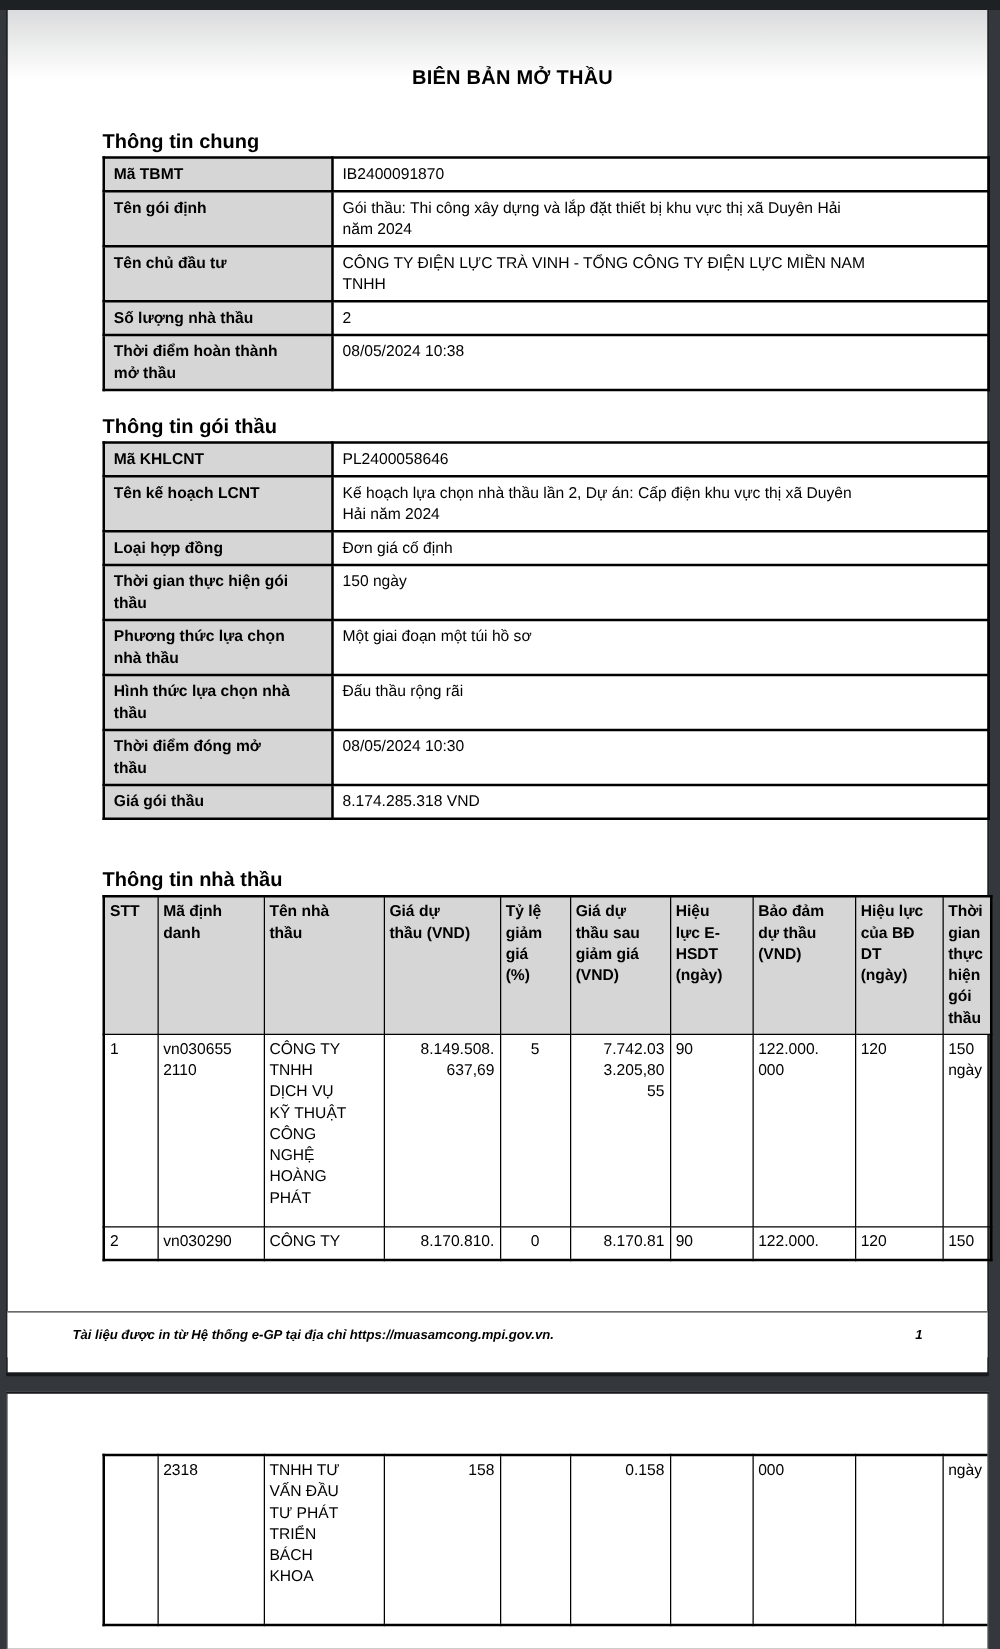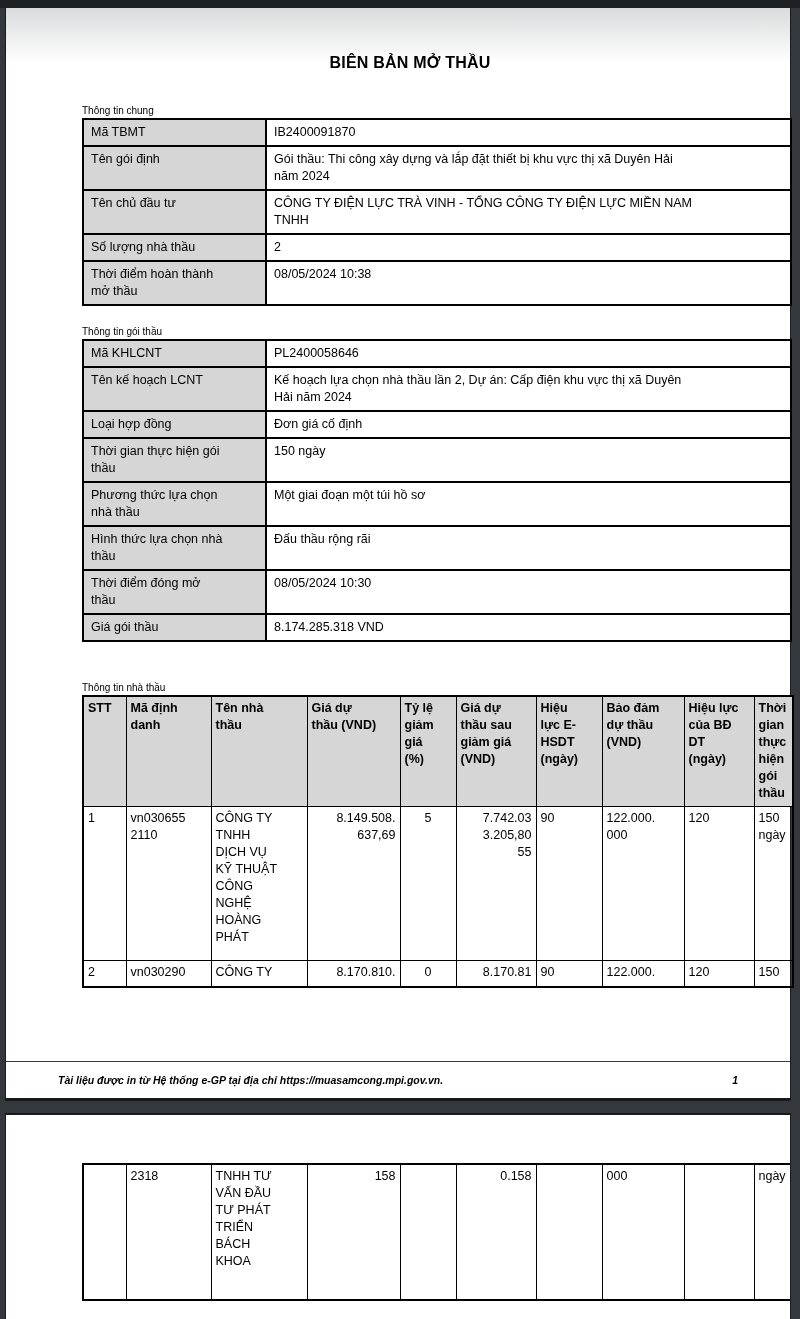--- a/index.html
+++ b/index.html
@@ -24,50 +24,50 @@
   .page-1 {
     position: relative; height: 1093px;
     border-bottom: 3px solid #17191c;
     background: linear-gradient(#dadbdc, #ffffff 55px);
   }
   .page-gap { height: 12px; }
   .page-2 { height: 211px; border-top: 2px solid #17191c; overflow: hidden; }
 
   .doc-title { margin: 0; padding-top: 46px; text-align: center; font-size: 16px; font-weight: bold; letter-spacing: .2px; }
 
-  .section-heading { margin: 0 0 2px 52px; font-size: 10px; font-weight: normal; }
+  .section-heading { margin: 0 0 2px 52px; font-size: 16px; font-weight: bold; }
   .sh-1 { margin-top: 33px; }
   .sh-2 { margin-top: 20px; }
   .sh-3 { margin-top: 40px; }
 
   table { border-collapse: collapse; table-layout: fixed; margin-left: 52px; width: 710px; font-size: 12.5px; line-height: 17px; }
   .info-table { border: 2px solid var(--border_dark); }
   .info-table td {
     border: 2px solid var(--border_dark);
     padding: 4px 7px; vertical-align: top;
     white-space: pre-wrap; word-wrap: break-word;
   }
-  .info-table td.label { width: 183px; background: var(--cell_gray); font-weight: normal; }
+  .info-table td.label { width: 183px; background: var(--cell_gray); font-weight: bold; }
 
   .bid-table { border: 2px solid var(--border_dark); margin-top: 2px; }
   .bid-table th, .bid-table td {
     border: 1px solid var(--border_dark);
     padding: 3px 4px 4px; vertical-align: top; text-align: left;
     white-space: pre-wrap; word-wrap: break-word;
   }
   .bid-table th { background: var(--cell_gray); font-weight: bold; height: 110px; }
   .bid-table tr.row-tall td { height: 154px; }
   .bid-table tr.row-clipped td { height: 26px; }
   .bid-table td.ar { text-align: right; }
   .bid-table td.ac { text-align: center; }
   .bid-table.continuation { margin-top: 48px; }
   .bid-table.continuation td { height: 136px; }
 
   .page-footer {
-    position: absolute; left: 0; right: 0; bottom: 0; height: 37px;
+    position: absolute; left: 0; right: 0; bottom: 12px; height: 37px;
     border-top: 1px solid #3a3a3a; background: #fff;
     display: flex; align-items: center; justify-content: space-between;
     padding: 0 52px; font-size: 10.5px; font-style: italic; font-weight: bold;
   }
 </style>
 </head>
 <body>
 
 <div class="viewport">
   <div class="top-bar"></div>

